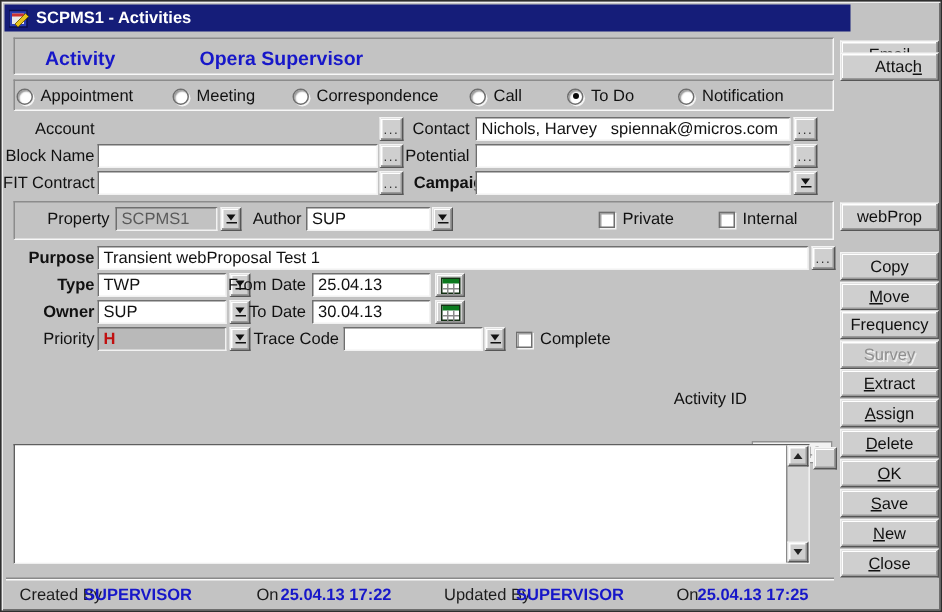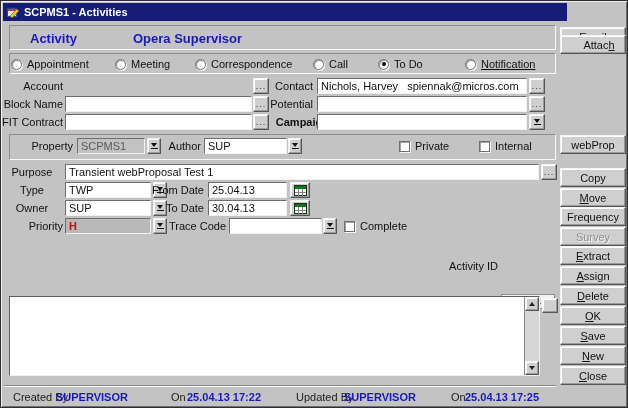--- a/index.html
+++ b/index.html
@@ -18,21 +18,21 @@
   }
   .app-icon { width:14px; height:13px; display:inline-block; }
 
   .inset {
     position:absolute; border:1px solid;
     border-color:#8c8c8c #f8f8f8 #f8f8f8 #8c8c8c; background:#c3c3c3;
   }
   .hdr { position:absolute; top:5px; font-size:13px; font-weight:bold; color:var(--header_text,#1717c9); }
 
   .lbl { position:absolute; height:14px; text-align:right; white-space:nowrap; }
-  .lbl.b { font-weight:normal;text-align:center; }
+  .lbl.b { font-weight:bold; }
 
   .field {
     position:absolute; height:16px; background:#fff; border:1px solid;
     border-color:#6f6f6f #f2f2f2 #f2f2f2 #6f6f6f; font-family:"Liberation Sans",sans-serif;
     font-size:11px; padding:0 3px; color:#111; outline:none;
   }
   .field.ro-gray { background:#c2c2c2; color:#5a5a5a; }
   .field.priority { background:#b9b9b9; color:var(--priority,#c01010); font-weight:bold; }
   .field.ro-id { background:#f2f2f2; color:#8d8d8d; border:1px solid #909090; height:15px; }
 
@@ -135,21 +135,21 @@
       <span>Correspondence</span>
     </span>
   <span class="radio-group" style="left:312px;">
       <span class="radio"></span>
       <span>Call</span>
     </span>
   <span class="radio-group" style="left:377px;">
       <span class="radio on"></span>
       <span>To Do</span>
     </span>
-  <span class="radio-group" style="left:464px;text-decoration:underline;">
+  <span class="radio-group" style="left:451px;">
       <span class="radio"></span>
       <span>Notification</span>
     </span>
 
   <div class="lbl" style="left:0; top:79px; width:62px;">Account</div>
   <button class="btn3d dots" style="left:252px; top:77px;">
       <span>...</span>
     </button>
   <div class="lbl" style="left:250px; top:79px; width:62px;">Contact</div>
   <input class="field" style="left: 316px; top: 77px; width: 210px;" value="Nichols, Harvey   spiennak@micros.com">

